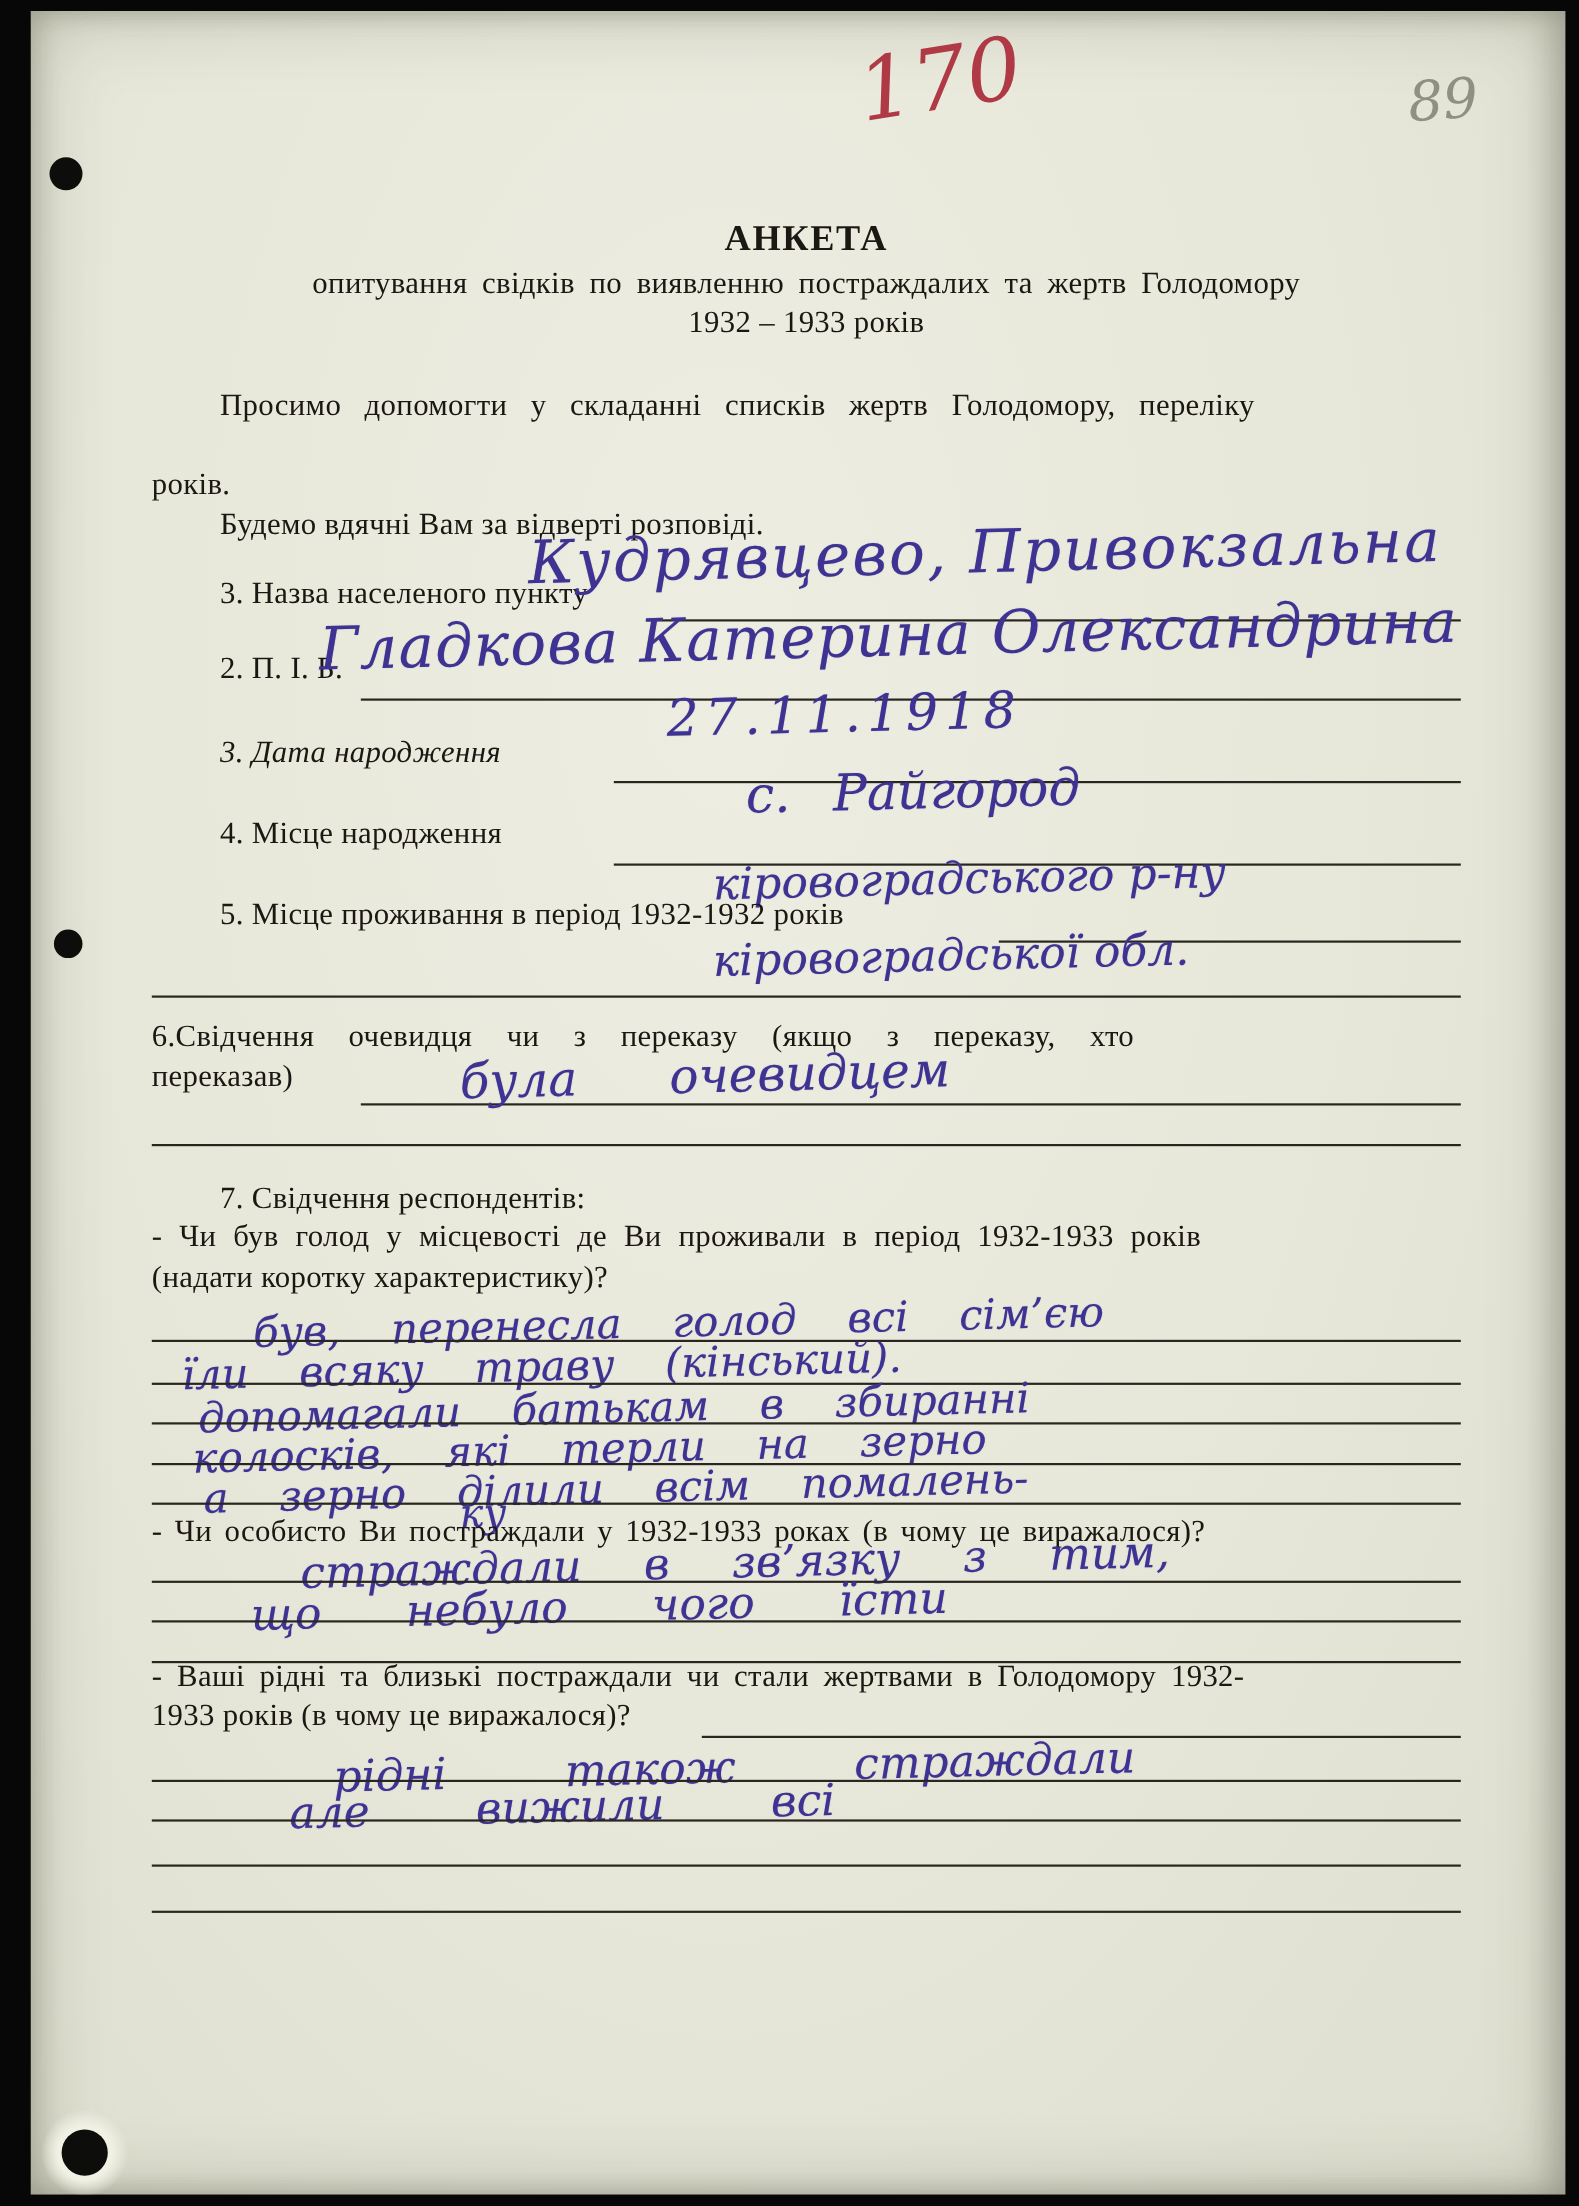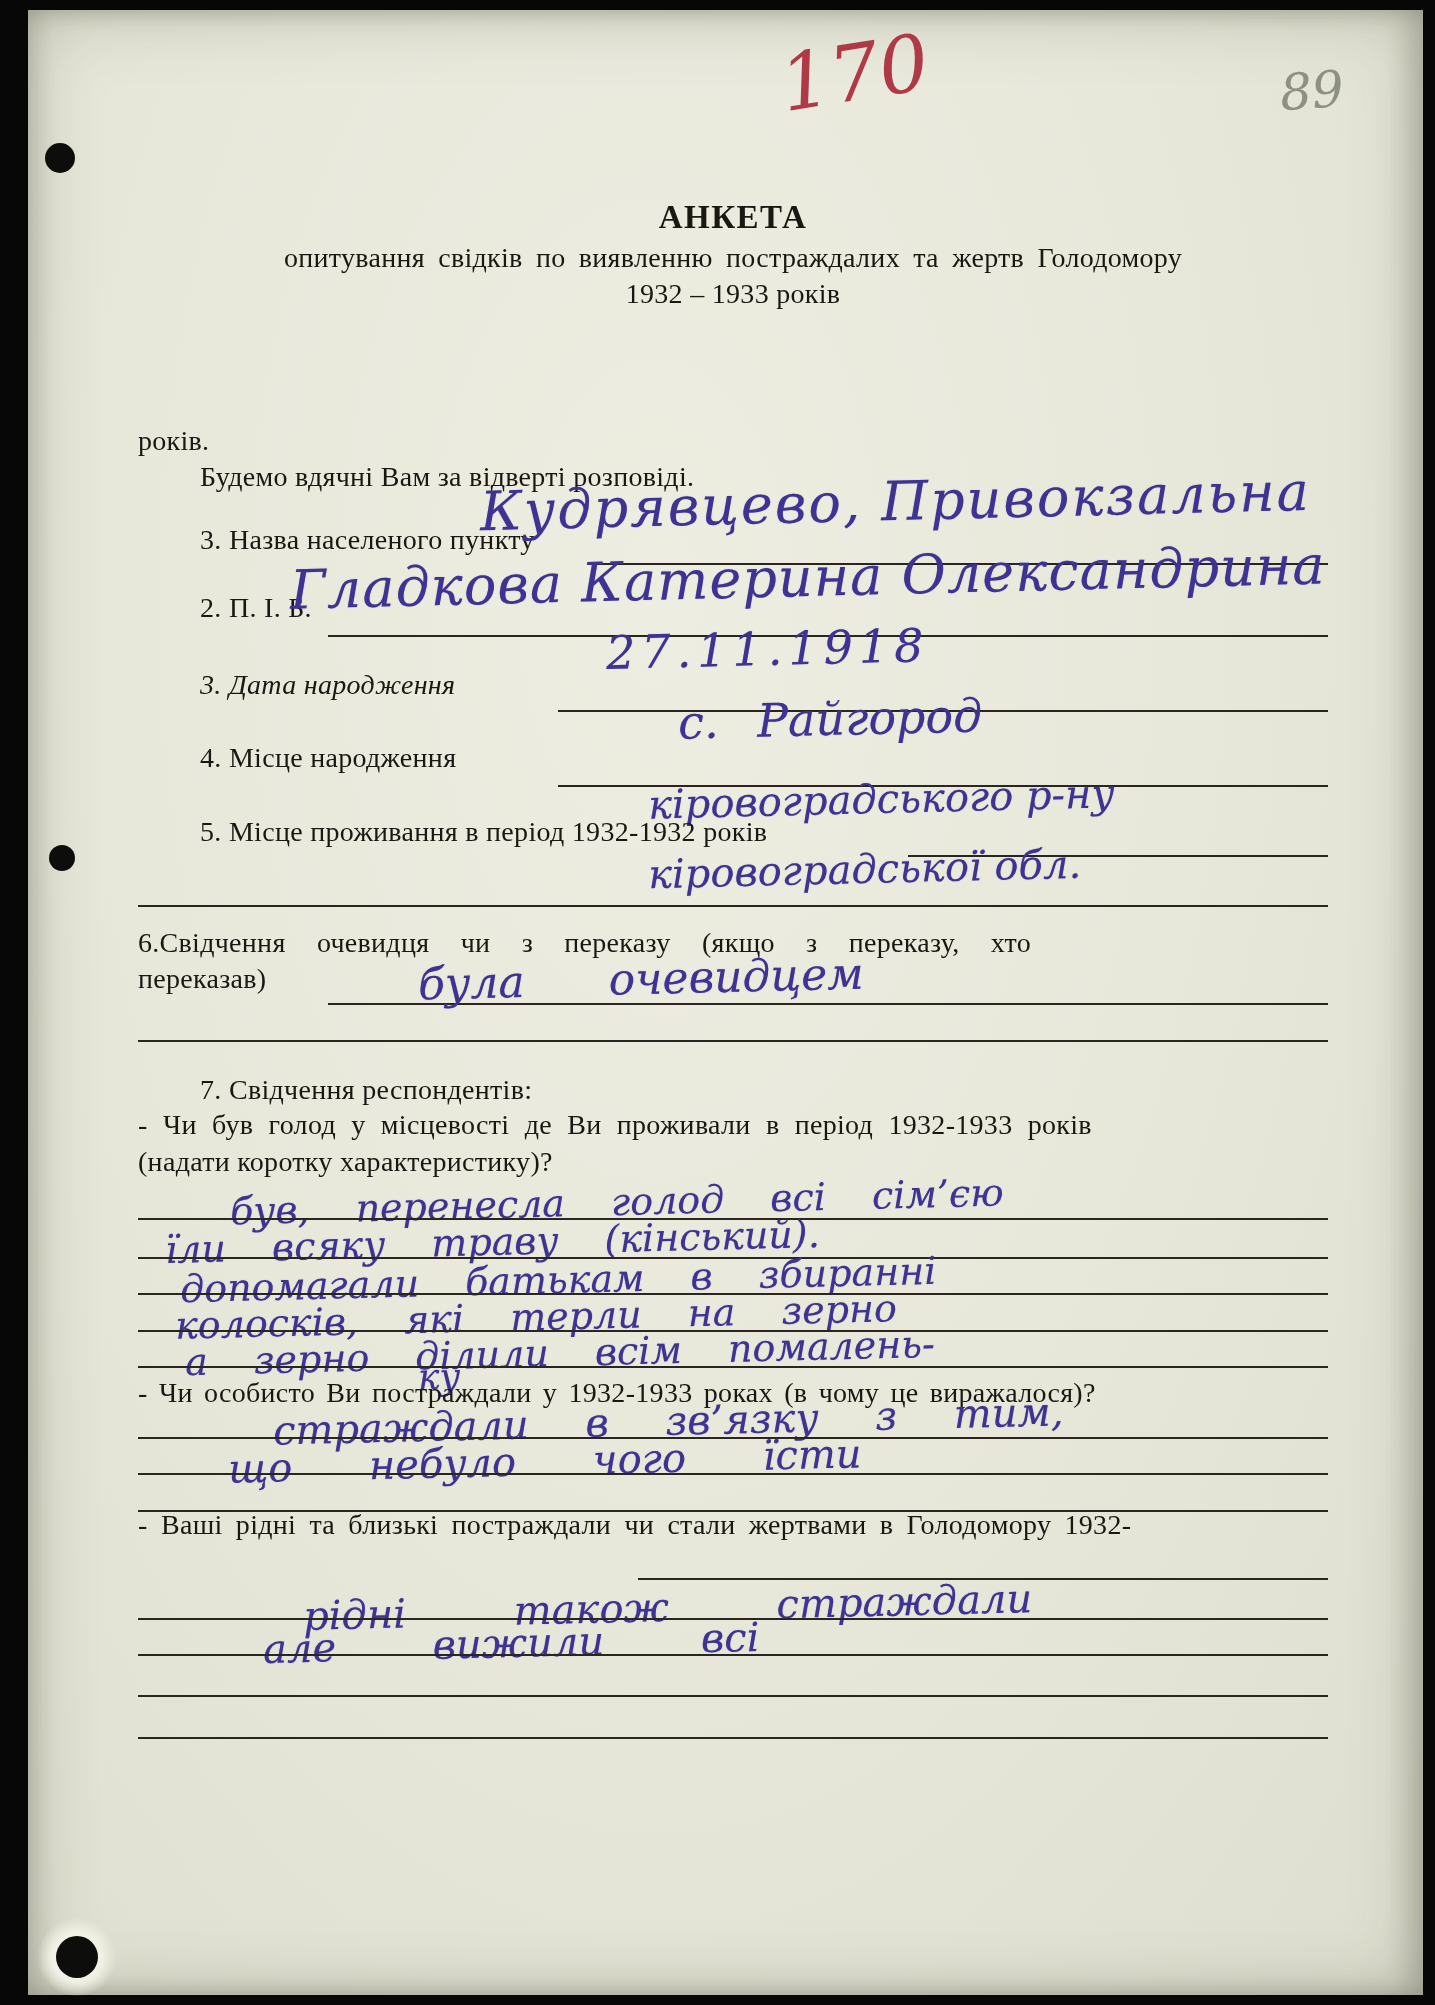--- a/index.html
+++ b/index.html
@@ -43,20 +43,21 @@
   <div class="halo" style="left:10px;top:1908px;width:78px;height:78px;"></div>
   <div class="hole" style="left:28px;top:1926px;width:42px;height:42px;"></div>
 
   <div class="hw red-num" style="left:752px;top:18px;font-size:78px;">170</div>
   <div class="hw pencil-num" style="left:1252px;top:52px;font-size:50px;">89</div>
 
   <div class="print cblock title" style="top:188px;">АНКЕТА</div>
   <div class="print cblock" style="top:231px;word-spacing:6px;">опитування свідків по виявленню постраждалих та жертв Голодомору</div>
   <div class="print cblock" style="top:267px;">1932 – 1933 років</div>
 
+  <div class="print" style="left:172px;top:342px;word-spacing:14px;">Просимо допомогти у складанні списків жертв Голодомору, переліку</div>
   <div class="print" style="left:110px;top:414px;">років.</div>
   <div class="print" style="left:172px;top:450px;">Будемо вдячні Вам за відверті розповіді.</div>
 
   <div class="print" style="left:172px;top:513px;">3. Назва населеного пункту</div>
   <div class="rule" style="left:560px;top:553px;width:740px;"></div>
   <div class="hw" style="left:452px;top:460px;font-size:54px;letter-spacing:2px;">Кудрявцево, Привокзальна</div>
 
   <div class="print" style="left:172px;top:581px;">2. П. І. Б.</div>
   <div class="rule" style="left:300px;top:625px;width:1000px;"></div>
   <div class="hw" style="left:262px;top:536px;font-size:54px;letter-spacing:1px;">Гладкова Катерина Олександрина</div>
@@ -99,20 +100,21 @@
   <div class="hw" style="left:390px;top:1346px;font-size:36px;">ку</div>
 
   <div class="print" style="left:110px;top:1350px;word-spacing:4px;margin-top:16px;">-  Чи особисто Ви постраждали у 1932-1933 роках (в чому це виражалося)?</div>
   <div class="hw" style="left:245px;top:1388px;font-size:40px;word-spacing:44px;">страждали в зв’язку з тим,</div>
   <div class="rule" style="left:110px;top:1427px;width:1190px;"></div>
   <div class="hw" style="left:200px;top:1428px;font-size:40px;word-spacing:64px;">що небуло чого їсти</div>
   <div class="rule" style="left:110px;top:1463px;width:1190px;"></div>
   <div class="rule" style="left:110px;top:1500px;width:1190px;"></div>
 
   <div class="print" style="left:110px;top:1498px;word-spacing:6px;">- Ваші рідні та близькі постраждали чи стали жертвами в Голодомору 1932-</div>
+  <div class="print" style="left:110px;top:1533px;">1933 років (в чому це виражалося)?</div>
   <div class="rule" style="left:610px;top:1568px;width:690px;"></div>
   <div class="hw" style="left:275px;top:1574px;font-size:40px;word-spacing:95px;">рідні також страждали</div>
   <div class="rule" style="left:110px;top:1608px;width:1190px;"></div>
   <div class="hw" style="left:235px;top:1610px;font-size:40px;word-spacing:84px;">але вижили всі</div>
   <div class="rule" style="left:110px;top:1644px;width:1190px;"></div>
   <div class="rule" style="left:110px;top:1685px;width:1190px;"></div>
   <div class="rule" style="left:110px;top:1727px;width:1190px;"></div>
 
 </div>
 

